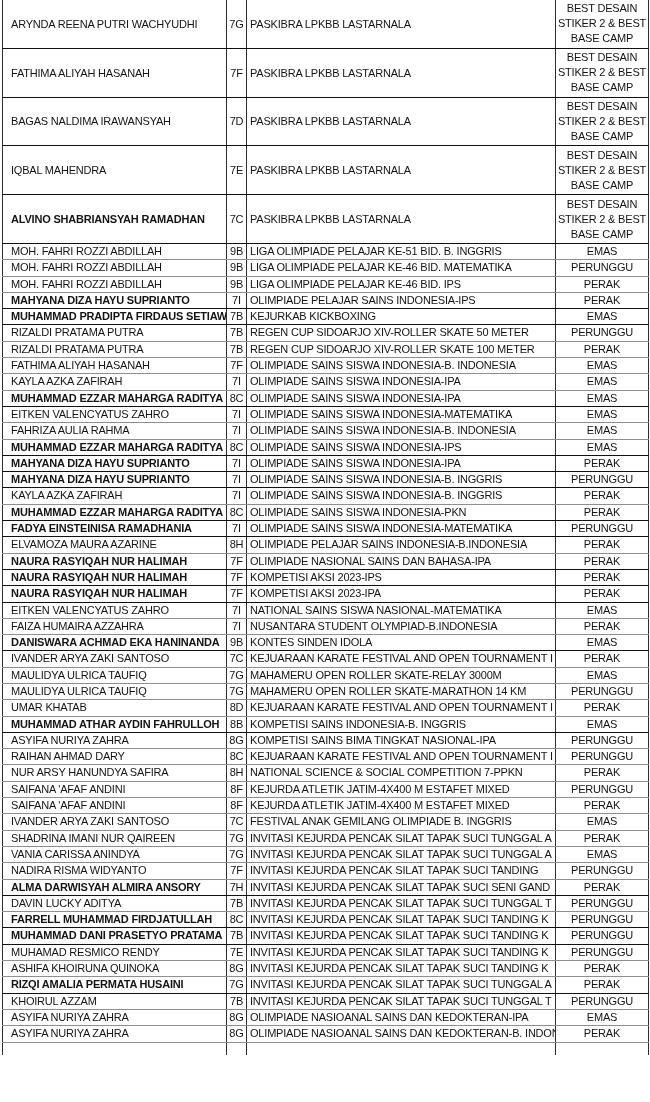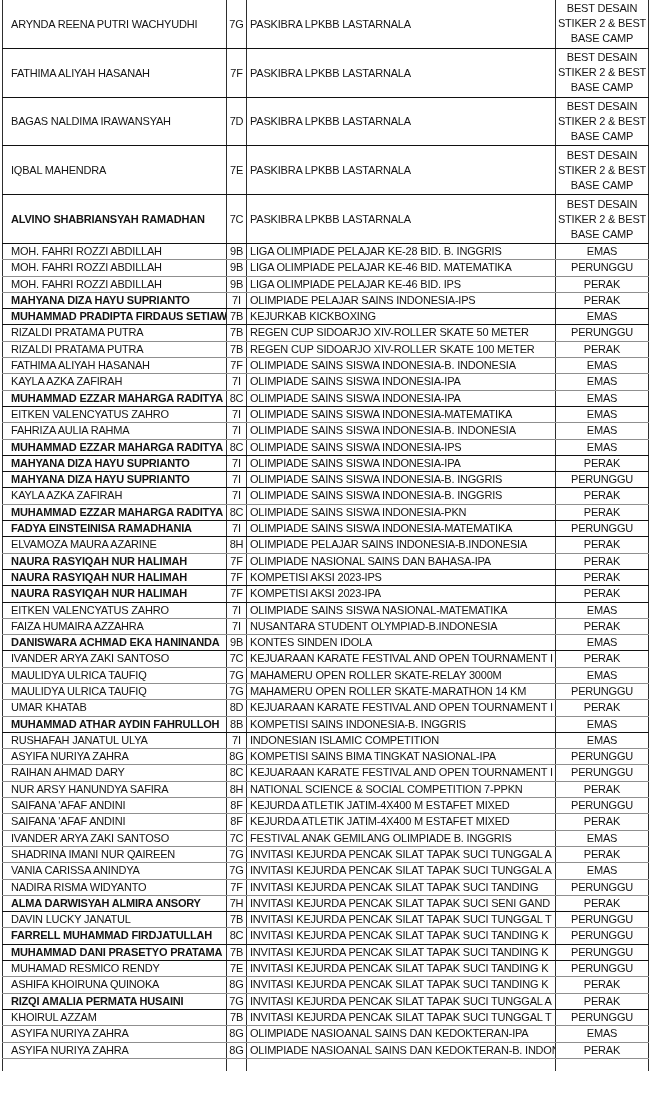--- a/index.html
+++ b/index.html
@@ -96,21 +96,21 @@
     <td class="col-name">ALVINO SHABRIANSYAH RAMADHAN</td>
     <td class="col-class">7C</td>
     <td class="col-comp">PASKIBRA LPKBB LASTARNALA</td>
     <td class="col-award">BEST DESAIN
 STIKER 2 &amp; BEST
 BASE CAMP</td>
   </tr>
       <tr class="single">
     <td class="col-name">MOH. FAHRI ROZZI ABDILLAH</td>
     <td class="col-class">9B</td>
-    <td class="col-comp">LIGA OLIMPIADE PELAJAR KE-28 BID. B. INGGRIS</td>
+    <td class="col-comp">LIGA OLIMPIADE PELAJAR KE-51 BID. B. INGGRIS</td>
     <td class="col-award">EMAS</td>
   </tr>
       <tr class="single">
     <td class="col-name">MOH. FAHRI ROZZI ABDILLAH</td>
     <td class="col-class">9B</td>
     <td class="col-comp">LIGA OLIMPIADE PELAJAR KE-46 BID. MATEMATIKA</td>
     <td class="col-award">PERUNGGU</td>
   </tr>
       <tr class="single">
     <td class="col-name">MOH. FAHRI ROZZI ABDILLAH</td>
@@ -228,21 +228,21 @@
   </tr>
       <tr class="single bold">
     <td class="col-name">NAURA RASYIQAH NUR HALIMAH</td>
     <td class="col-class">7F</td>
     <td class="col-comp">KOMPETISI AKSI 2023-IPA</td>
     <td class="col-award">PERAK</td>
   </tr>
       <tr class="single">
     <td class="col-name">EITKEN VALENCYATUS ZAHRO</td>
     <td class="col-class">7I</td>
-    <td class="col-comp">OLIMPIADE SAINS SISWA NASIONAL-MATEMATIKA</td>
+    <td class="col-comp">NATIONAL SAINS SISWA NASIONAL-MATEMATIKA</td>
     <td class="col-award">EMAS</td>
   </tr>
       <tr class="single">
     <td class="col-name">FAIZA HUMAIRA AZZAHRA</td>
     <td class="col-class">7I</td>
     <td class="col-comp">NUSANTARA STUDENT OLYMPIAD-B.INDONESIA</td>
     <td class="col-award">PERAK</td>
   </tr>
       <tr class="single bold">
     <td class="col-name">DANISWARA ACHMAD EKA HANINANDA</td>
@@ -274,26 +274,20 @@
     <td class="col-comp">KEJUARAAN KARATE FESTIVAL AND OPEN TOURNAMENT I</td>
     <td class="col-award">PERAK</td>
   </tr>
       <tr class="single bold">
     <td class="col-name">MUHAMMAD ATHAR AYDIN FAHRULLOH</td>
     <td class="col-class">8B</td>
     <td class="col-comp">KOMPETISI SAINS INDONESIA-B. INGGRIS</td>
     <td class="col-award">EMAS</td>
   </tr>
       <tr class="single">
-    <td class="col-name">RUSHAFAH JANATUL ULYA</td>
-    <td class="col-class">7I</td>
-    <td class="col-comp">INDONESIAN ISLAMIC COMPETITION</td>
-    <td class="col-award">EMAS</td>
-  </tr>
-      <tr class="single">
     <td class="col-name">ASYIFA NURIYA ZAHRA</td>
     <td class="col-class">8G</td>
     <td class="col-comp">KOMPETISI SAINS BIMA TINGKAT NASIONAL-IPA</td>
     <td class="col-award">PERUNGGU</td>
   </tr>
       <tr class="single">
     <td class="col-name">RAIHAN AHMAD DARY</td>
     <td class="col-class">8C</td>
     <td class="col-comp">KEJUARAAN KARATE FESTIVAL AND OPEN TOURNAMENT I</td>
     <td class="col-award">PERUNGGU</td>
@@ -340,21 +334,21 @@
     <td class="col-comp">INVITASI KEJURDA PENCAK SILAT TAPAK SUCI TANDING</td>
     <td class="col-award">PERUNGGU</td>
   </tr>
       <tr class="single bold">
     <td class="col-name">ALMA DARWISYAH ALMIRA ANSORY</td>
     <td class="col-class">7H</td>
     <td class="col-comp">INVITASI KEJURDA PENCAK SILAT TAPAK SUCI SENI GAND</td>
     <td class="col-award">PERAK</td>
   </tr>
       <tr class="single">
-    <td class="col-name">DAVIN LUCKY JANATUL</td>
+    <td class="col-name">DAVIN LUCKY ADITYA</td>
     <td class="col-class">7B</td>
     <td class="col-comp">INVITASI KEJURDA PENCAK SILAT TAPAK SUCI TUNGGAL T</td>
     <td class="col-award">PERUNGGU</td>
   </tr>
       <tr class="single bold">
     <td class="col-name">FARRELL MUHAMMAD FIRDJATULLAH</td>
     <td class="col-class">8C</td>
     <td class="col-comp">INVITASI KEJURDA PENCAK SILAT TAPAK SUCI TANDING K</td>
     <td class="col-award">PERUNGGU</td>
   </tr>

